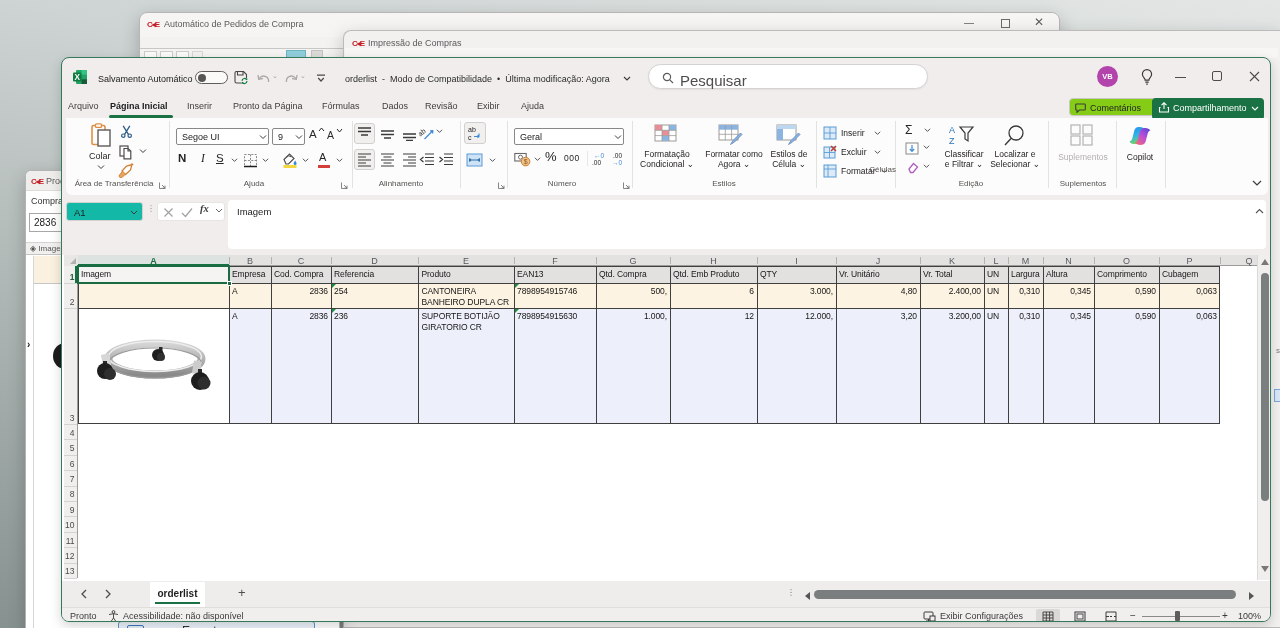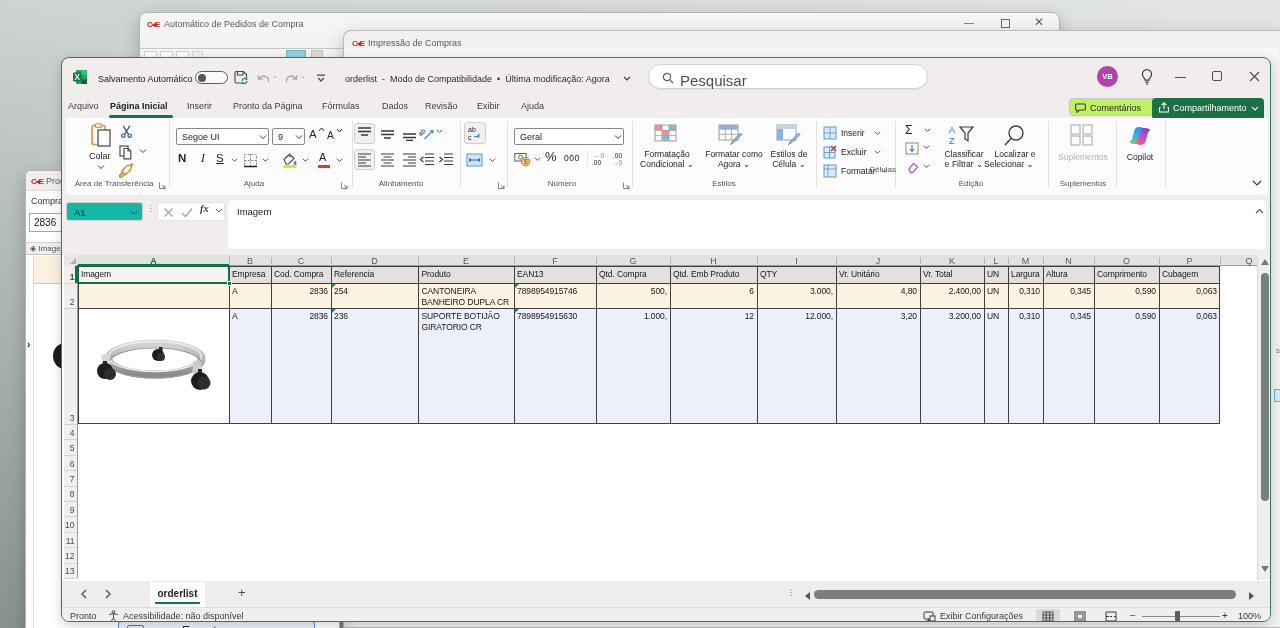--- a/index.html
+++ b/index.html
@@ -126,21 +126,21 @@
     <span class="ab" style="left:6px;top:5px">Arquivo</span>
     <span class="ab" style="left:48px;top:5px;color:#222;font-weight:bold">Página Inicial</span>
     <div class="ab" style="left:47px;top:19px;width:64px;height:2.6px;background:#1a7144;border-radius:2px"></div>
     <span class="ab" style="left:125px;top:5px">Inserir</span>
     <span class="ab" style="left:171px;top:5px">Pronto da Página</span>
     <span class="ab" style="left:260px;top:5px">Fórmulas</span>
     <span class="ab" style="left:320px;top:5px">Dados</span>
     <span class="ab" style="left:363px;top:5px">Revisão</span>
     <span class="ab" style="left:415px;top:5px">Exibir</span>
     <span class="ab" style="left:459px;top:5px">Ajuda</span>
-    <div class="ab" style="left:1007px;top:2px;width:100px;height:18px;background:#bef264;border:1px solid #c9c7c6;border-radius:4px">
+    <div class="ab" style="left:1007px;top:2px;width:100px;height:18px;background:#84cc16;border:1px solid #c9c7c6;border-radius:4px">
       <svg class="ab" style="left:5px;top:4px" width="11" height="10" viewBox="0 0 11 10">
           <path d="M1.5 1 h8 a0.8 0.8 0 0 1 0.8 0.8 v4.4 a0.8 0.8 0 0 1 -0.8 0.8 h-5 l-2.5 2.3 v-2.3 h-0.5 a0.8 0.8 0 0 1 -0.8 -0.8 v-4.4 a0.8 0.8 0 0 1 0.8 -0.8 z" fill="none" stroke="#3f3d3c" stroke-width="1.1"></path>
         </svg>
       <span class="ab" style="left:20px;top:4px;color:#252423">Comentários</span>
     </div>
     <div class="ab" style="left:1090px;top:2px;width:112px;height:22px;background:#1a7144;border-radius:4px">
       <svg class="ab" style="left:6px;top:4px" width="12" height="11" viewBox="0 0 12 11">
           <path d="M6 7 V1 M3.5 3.2 L6 0.8 8.5 3.2" fill="none" stroke="#fff" stroke-width="1.1"></path>
           <path d="M2.5 5.5 H1.5 V10 H10.5 V5.5 H9.5" fill="none" stroke="#fff" stroke-width="1.1"></path>
         </svg>
@@ -385,21 +385,21 @@
       <text x="1" y="20" font-size="9" fill="#2a74b8" font-family="Liberation Sans">Z</text>
       <path d="M12 3 h13 l-5 6 v8 l-3 -2 v-6 z" fill="none" stroke="#3b3a39" stroke-width="1.2"></path>
     </svg>
     <span class="ab" style="left:867px;top:31px;width:62px;text-align:center;font-size:8.5px;color:#252423">Classificar</span>
     <span class="ab" style="left:867px;top:41px;width:62px;text-align:center;font-size:8.5px;color:#252423">e Filtrar ⌄</span>
     <svg class="ab" style="left:937px;top:6px" width="24" height="24" viewBox="0 0 24 24">
       <circle cx="13" cy="9" r="7" fill="none" stroke="#3b3a39" stroke-width="1.3"></circle>
       <path d="M8 14.5 L2 21" stroke="#3b3a39" stroke-width="1.4"></path>
     </svg>
     <span class="ab" style="left:918px;top:31px;width:62px;text-align:center;font-size:8.5px;color:#252423">Localizar e</span>
-    <span class="ab" style="left:918px;top:41px;width:62px;text-align:left;font-size:8.5px;color:#252423">Selecionar ⌄</span>
+    <span class="ab" style="left:918px;top:41px;width:62px;text-align:center;font-size:8.5px;color:#252423">Selecionar ⌄</span>
     <div class="ab" style="left:982px;top:3px;width:1px;height:67px;background:#e4e2e1"></div>
 
     <svg class="ab" style="left:1004px;top:5px" width="23" height="24" viewBox="0 0 23 24">
       <rect x="1" y="2" width="9" height="9" fill="none" stroke="#b5b3b2" stroke-width="1.2"></rect>
       <rect x="13" y="2" width="9" height="9" fill="none" stroke="#b5b3b2" stroke-width="1.2"></rect>
       <rect x="1" y="13" width="9" height="9" fill="none" stroke="#b5b3b2" stroke-width="1.2"></rect>
       <rect x="13" y="13" width="9" height="9" fill="none" stroke="#b5b3b2" stroke-width="1.2"></rect>
     </svg>
     <span class="ab" style="left:986px;top:34px;width:62px;text-align:center;font-size:8.5px;color:#b3b1af">Suplementos</span>
     <div class="ab" style="left:1050px;top:3px;width:1px;height:67px;background:#e4e2e1"></div>

